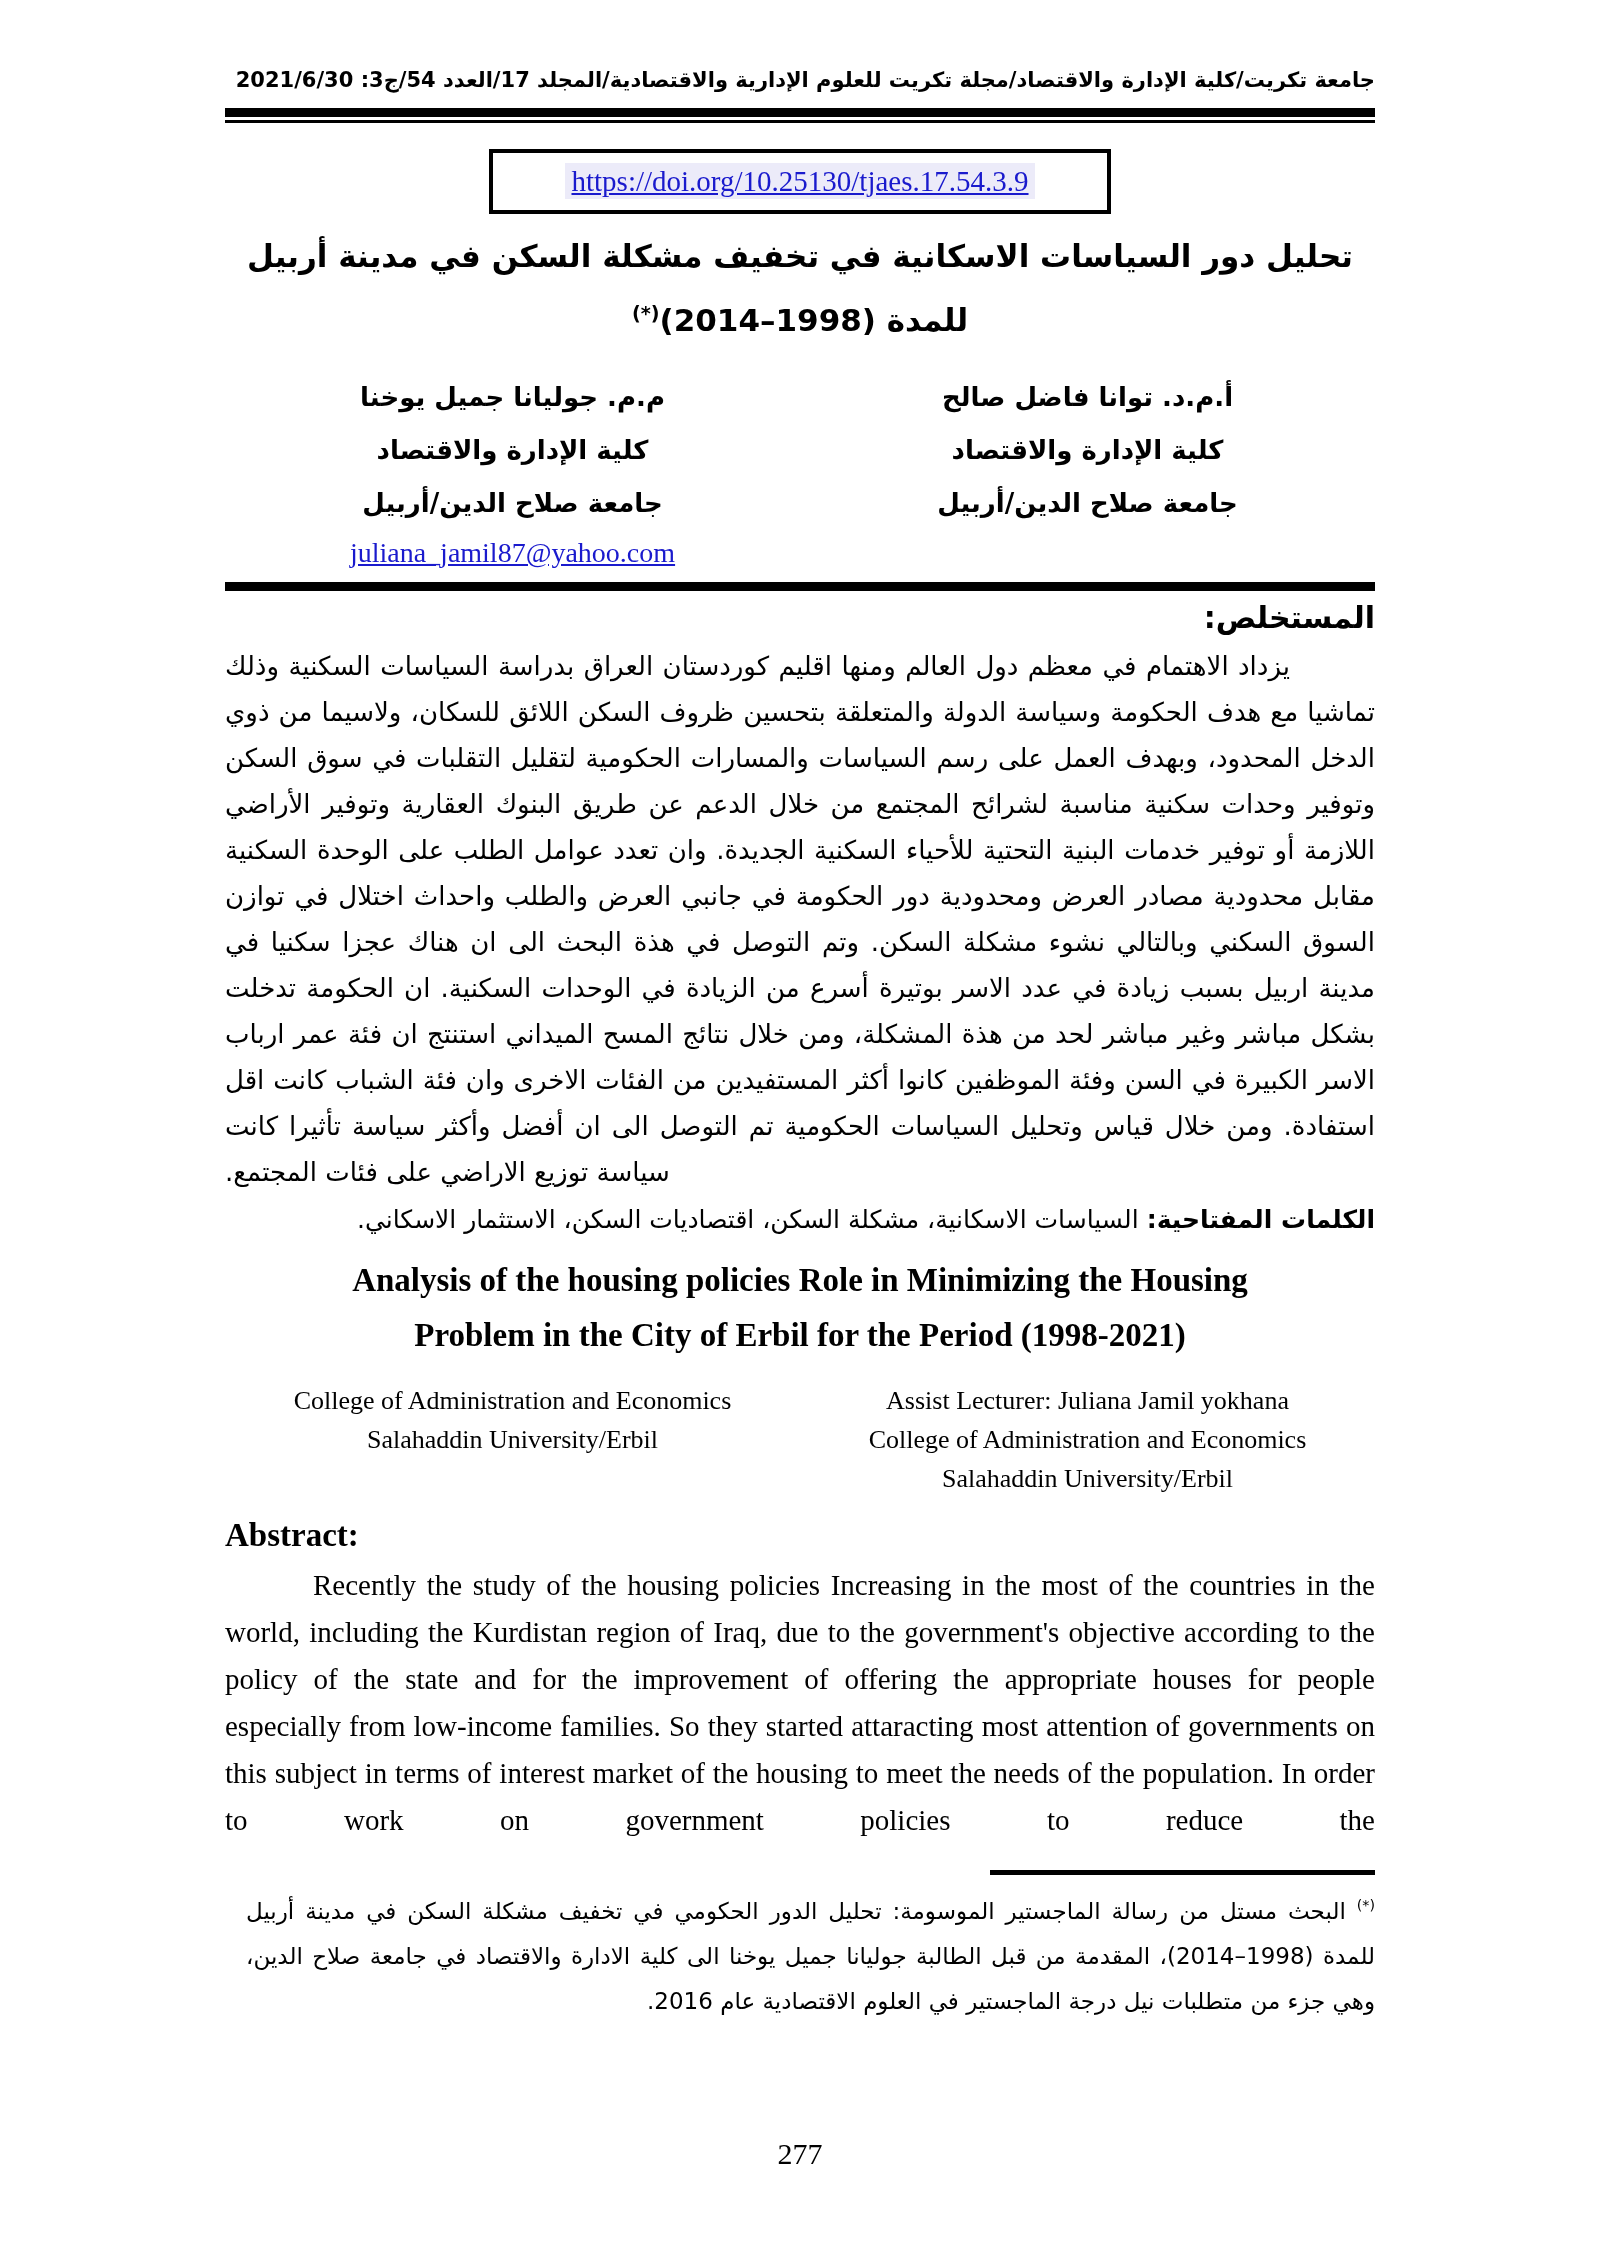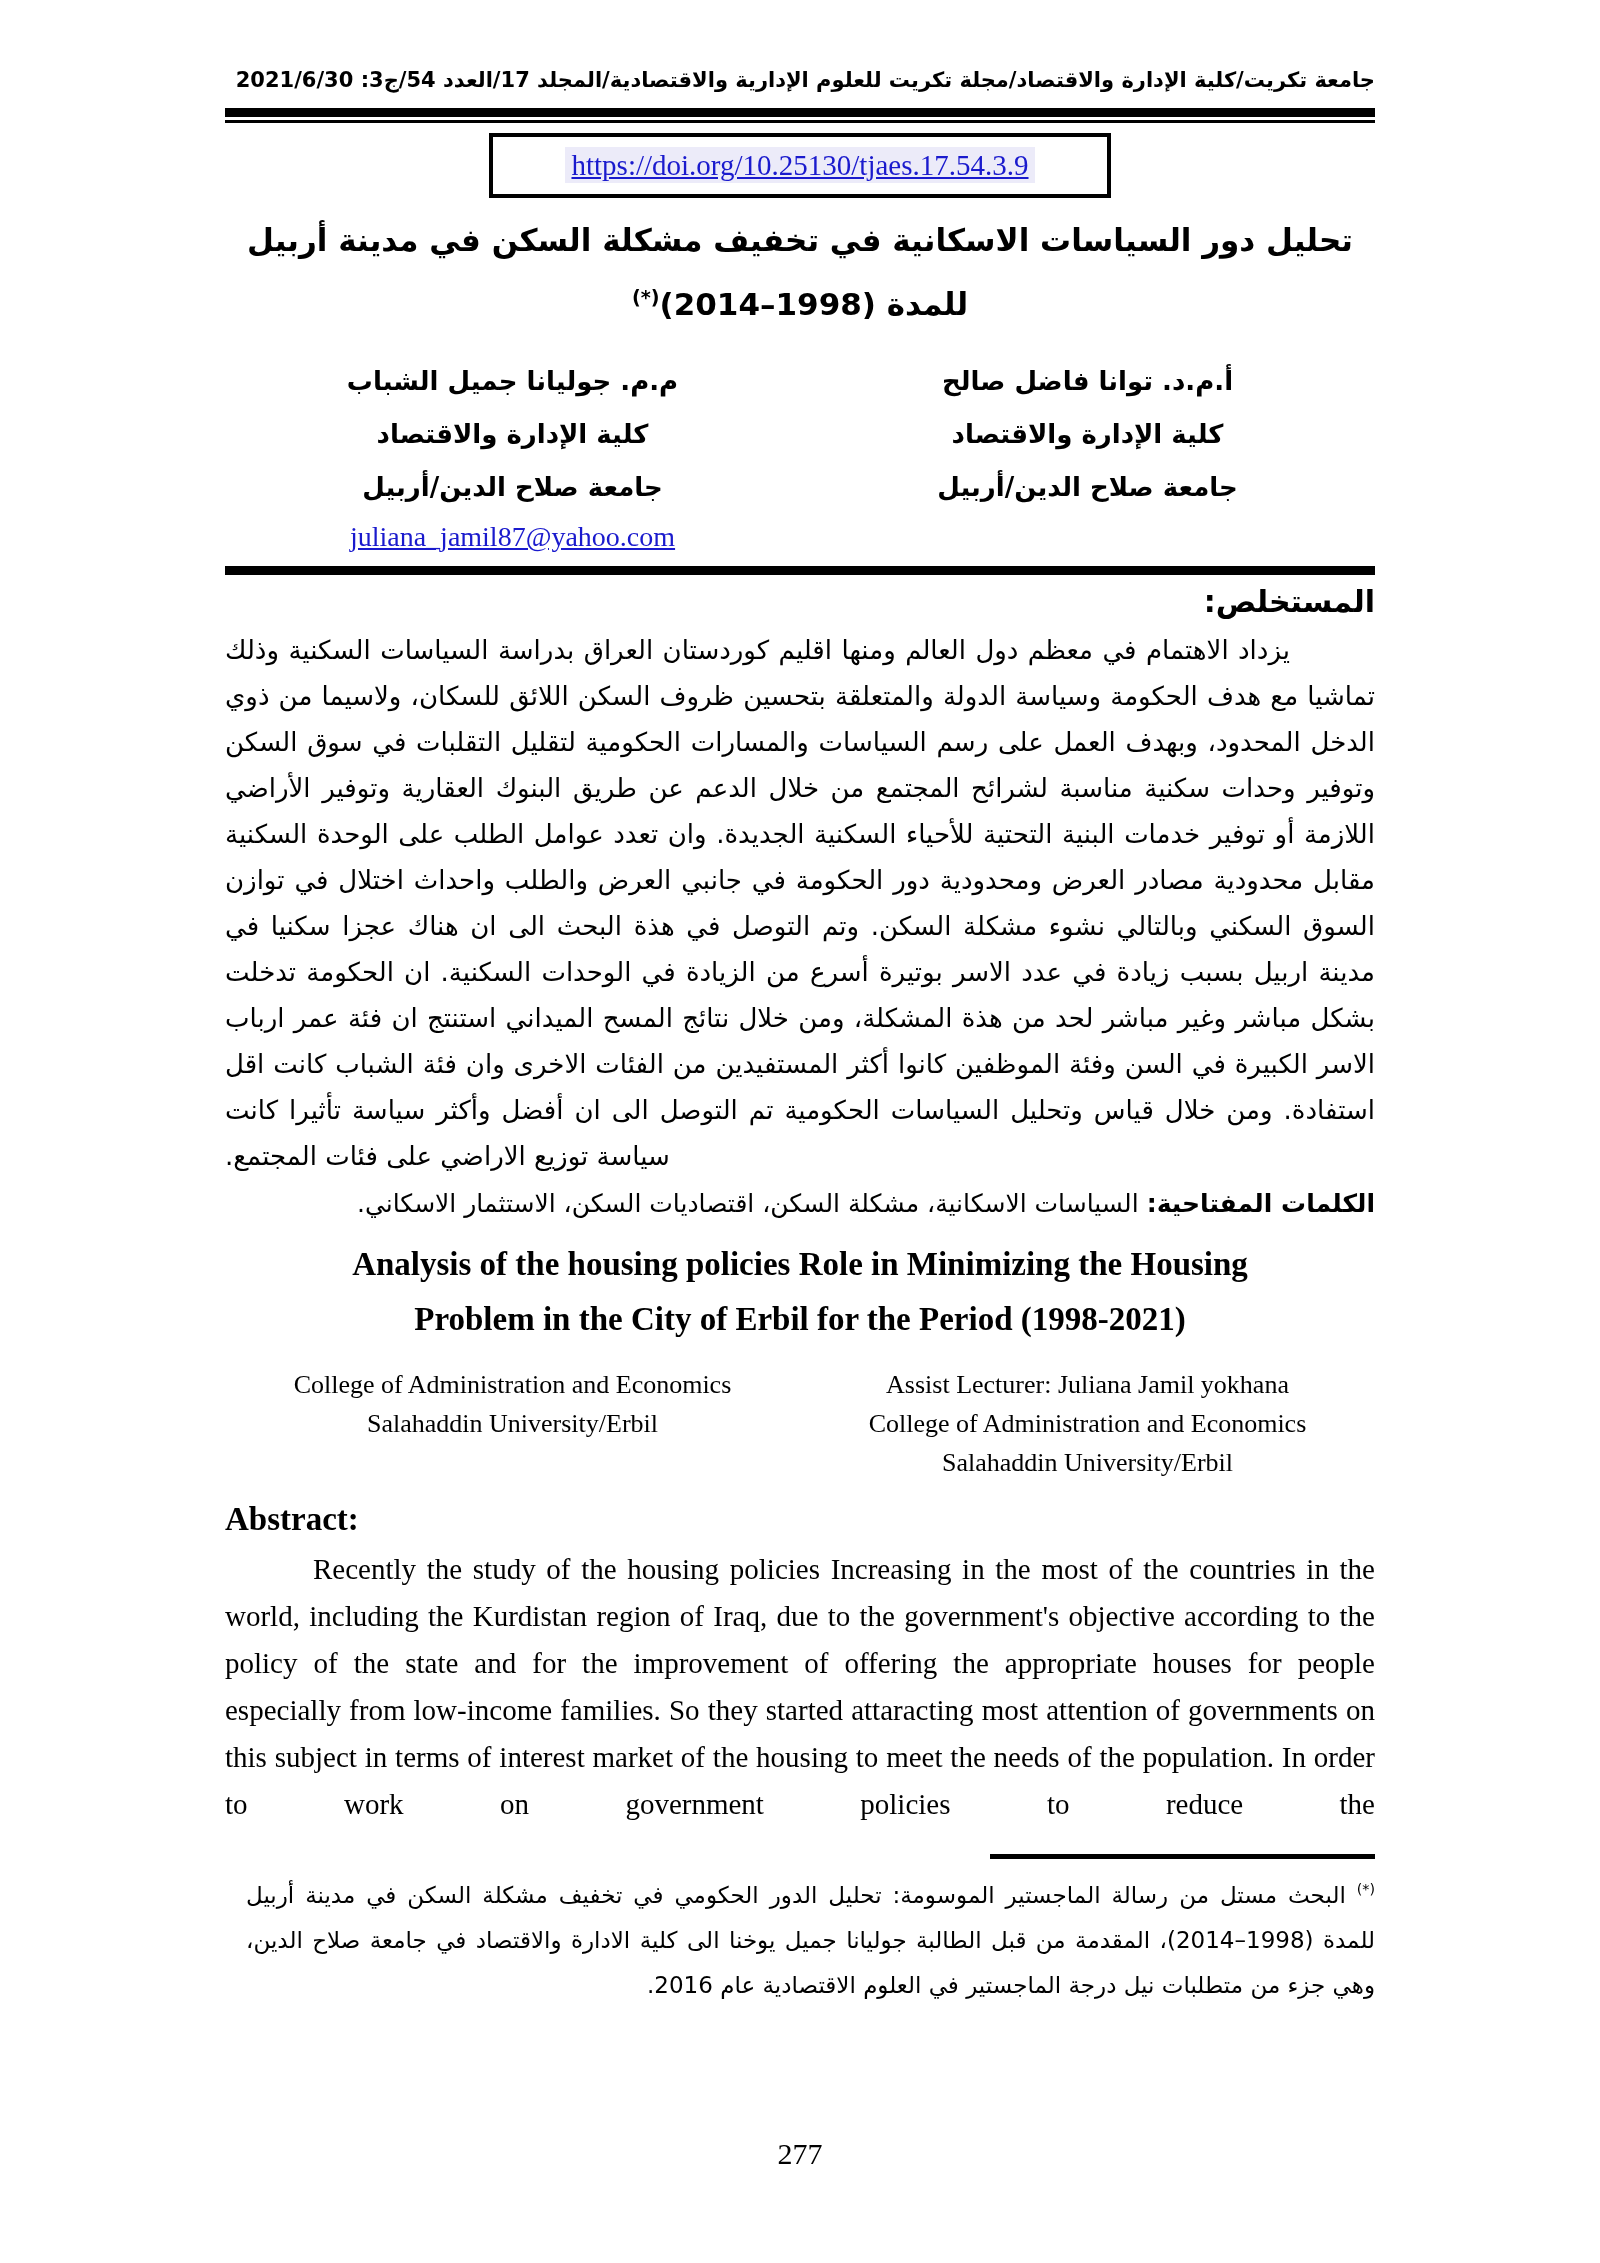--- a/index.html
+++ b/index.html
@@ -24,21 +24,21 @@
     white-space: nowrap;
   }
   .rule-double {
     margin-top: 6px;
     border-top: 9px solid #000;
     border-bottom: 3px solid #000;
     height: 15px;
   }
   .doi-box {
     width: 622px;
-    margin: 10px auto 0 auto;
+    margin: 26px auto 0 auto;
     border: 4px solid #000;
     padding: 12px 0;
     text-align: center;
   }
   a.link {
     color: #1a1acd;
     text-decoration: underline;
     cursor: pointer;
   }
   .doi-box a.link {
@@ -176,21 +176,21 @@
     <div><span>للمدة (1998–2014)</span><sup>(*)</sup></div>
   </div>
 
   <div class="authors-row rtl">
     <div class="author-col ar">
       <div>أ.م.د. توانا فاضل صالح</div>
       <div>كلية الإدارة والاقتصاد</div>
       <div>جامعة صلاح الدين/أربيل</div>
     </div>
     <div class="author-col ar">
-      <div>م.م. جوليانا جميل الشباب</div>
+      <div>م.م. جوليانا جميل يوخنا</div>
       <div>كلية الإدارة والاقتصاد</div>
       <div>جامعة صلاح الدين/أربيل</div>
       <div class="email"><a class="link">juliana_jamil87@yahoo.com</a></div>
     </div>
   </div>
 
   <div class="rule-thick"></div>
 
   <div class="h-ar">المستخلص:</div>
 

